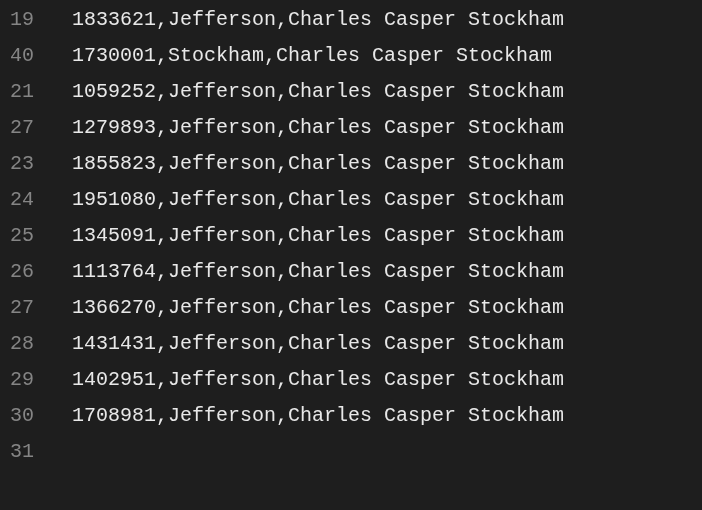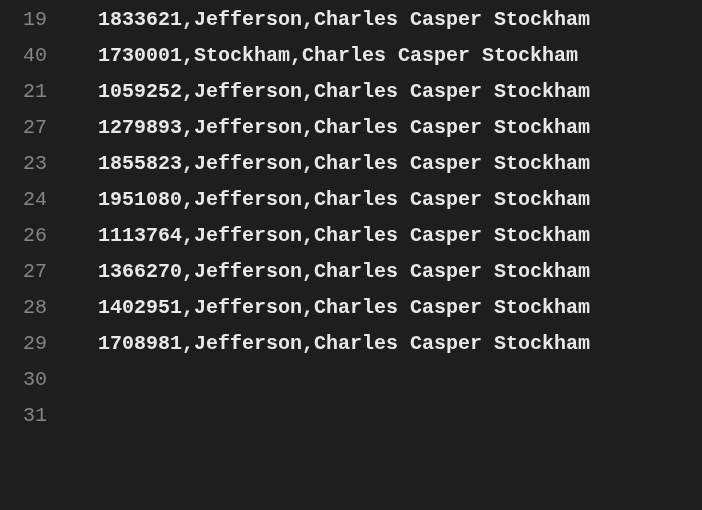--- a/index.html
+++ b/index.html
@@ -17,65 +17,67 @@
       height: 510px;
       overflow: hidden;
     }
     .editor {
       display: flex;
       width: 100%;
       height: 100%;
     }
     .gutter {
       background-color: #1e1e1e;
-      padding: 2px 13px;
+      padding: 2px 0;
       text-align: right;
       user-select: none;
       min-width: 52px;
       flex-shrink: 0;
     }
     .line-number {
       color: #858585;
       padding: 0 18px 0 10px;
       display: block;
     }
     .code-area {
       padding: 2px 0 2px 20px;
       flex: 1;
-      font-weight: bold;
     }
     .code-line {
       color: #e8e8e8;
       white-space: pre;
       display: block;
     }
   </style>
 </head>
 <body>
 
 <div class="editor">
   <div class="gutter">
     <span class="line-number">19</span>
     <span class="line-number">40</span>
     <span class="line-number">21</span>
     <span class="line-number">27</span>
     <span class="line-number">23</span>
     <span class="line-number">24</span>
+    <span class="line-number">25</span>
     <span class="line-number">26</span>
     <span class="line-number">27</span>
     <span class="line-number">28</span>
     <span class="line-number">29</span>
     <span class="line-number">30</span>
     <span class="line-number">31</span>
   </div>
   <div class="code-area">
     <span class="code-line">1833621,Jefferson,Charles Casper Stockham</span>
     <span class="code-line">1730001,Stockham,Charles Casper Stockham</span>
     <span class="code-line">1059252,Jefferson,Charles Casper Stockham</span>
     <span class="code-line">1279893,Jefferson,Charles Casper Stockham</span>
     <span class="code-line">1855823,Jefferson,Charles Casper Stockham</span>
     <span class="code-line">1951080,Jefferson,Charles Casper Stockham</span>
+    <span class="code-line">1345091,Jefferson,Charles Casper Stockham</span>
     <span class="code-line">1113764,Jefferson,Charles Casper Stockham</span>
     <span class="code-line">1366270,Jefferson,Charles Casper Stockham</span>
+    <span class="code-line">1431431,Jefferson,Charles Casper Stockham</span>
     <span class="code-line">1402951,Jefferson,Charles Casper Stockham</span>
     <span class="code-line">1708981,Jefferson,Charles Casper Stockham</span>
   </div>
 </div>
 
 </body></html>

